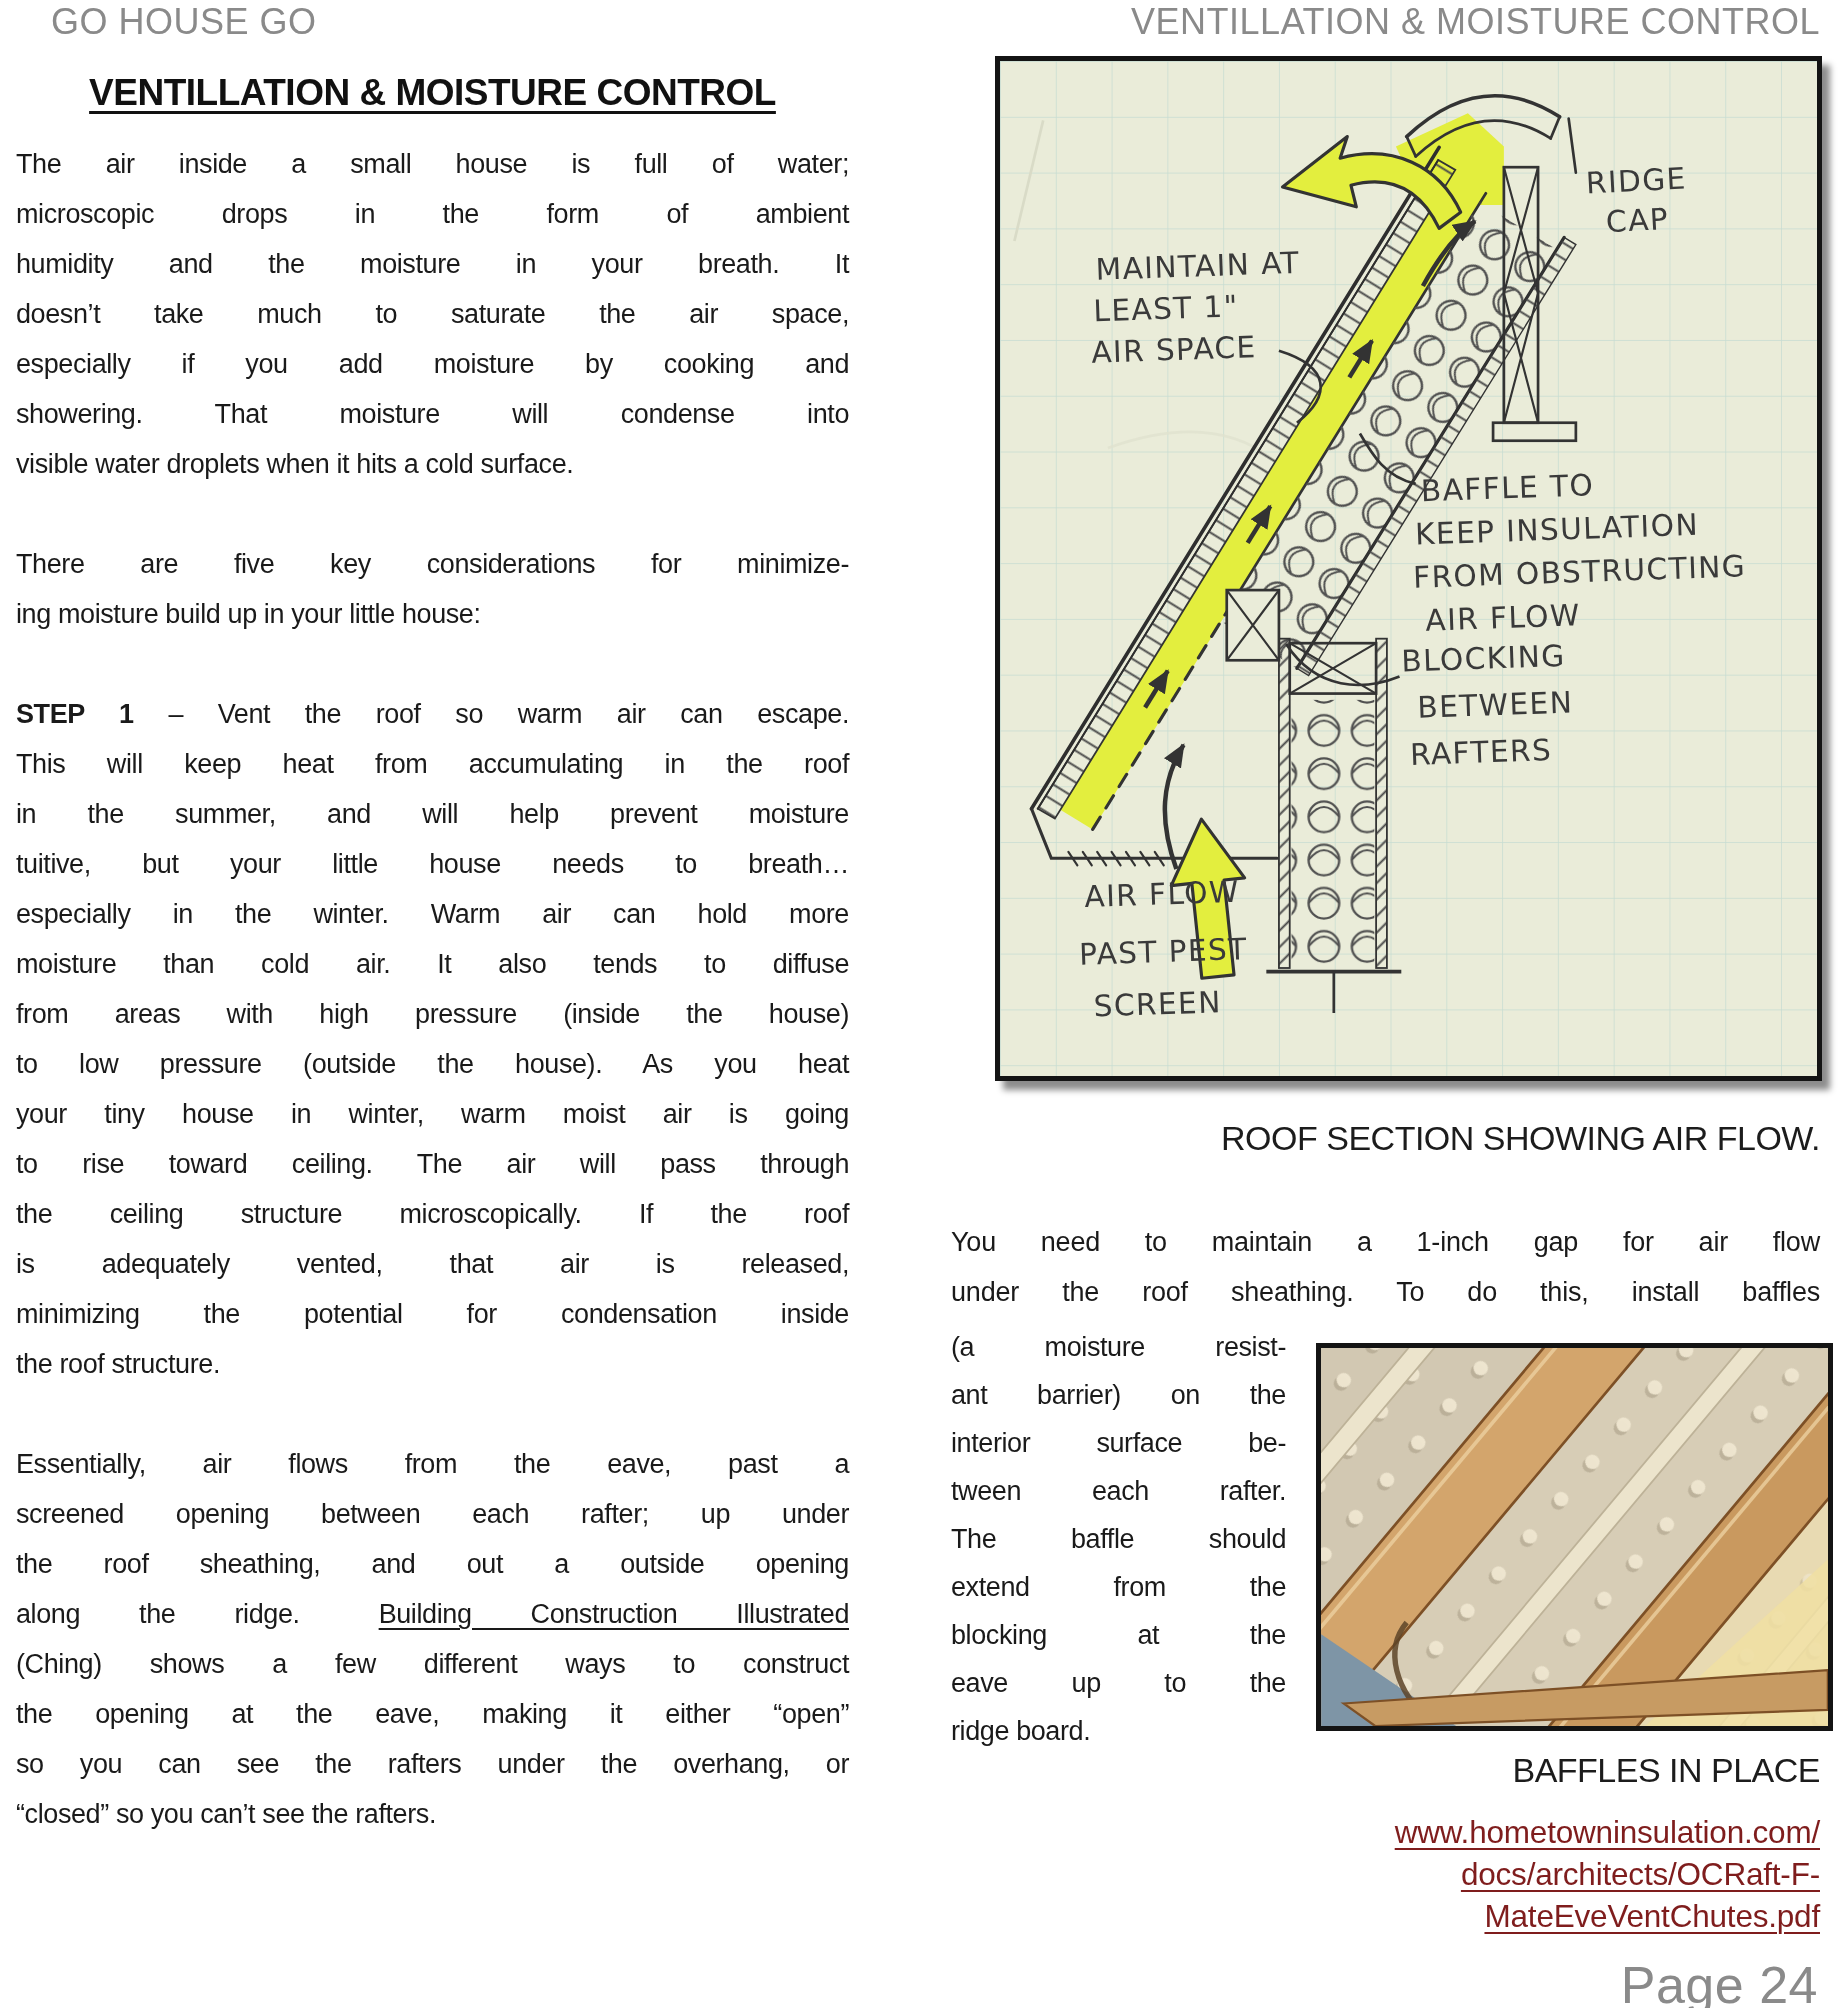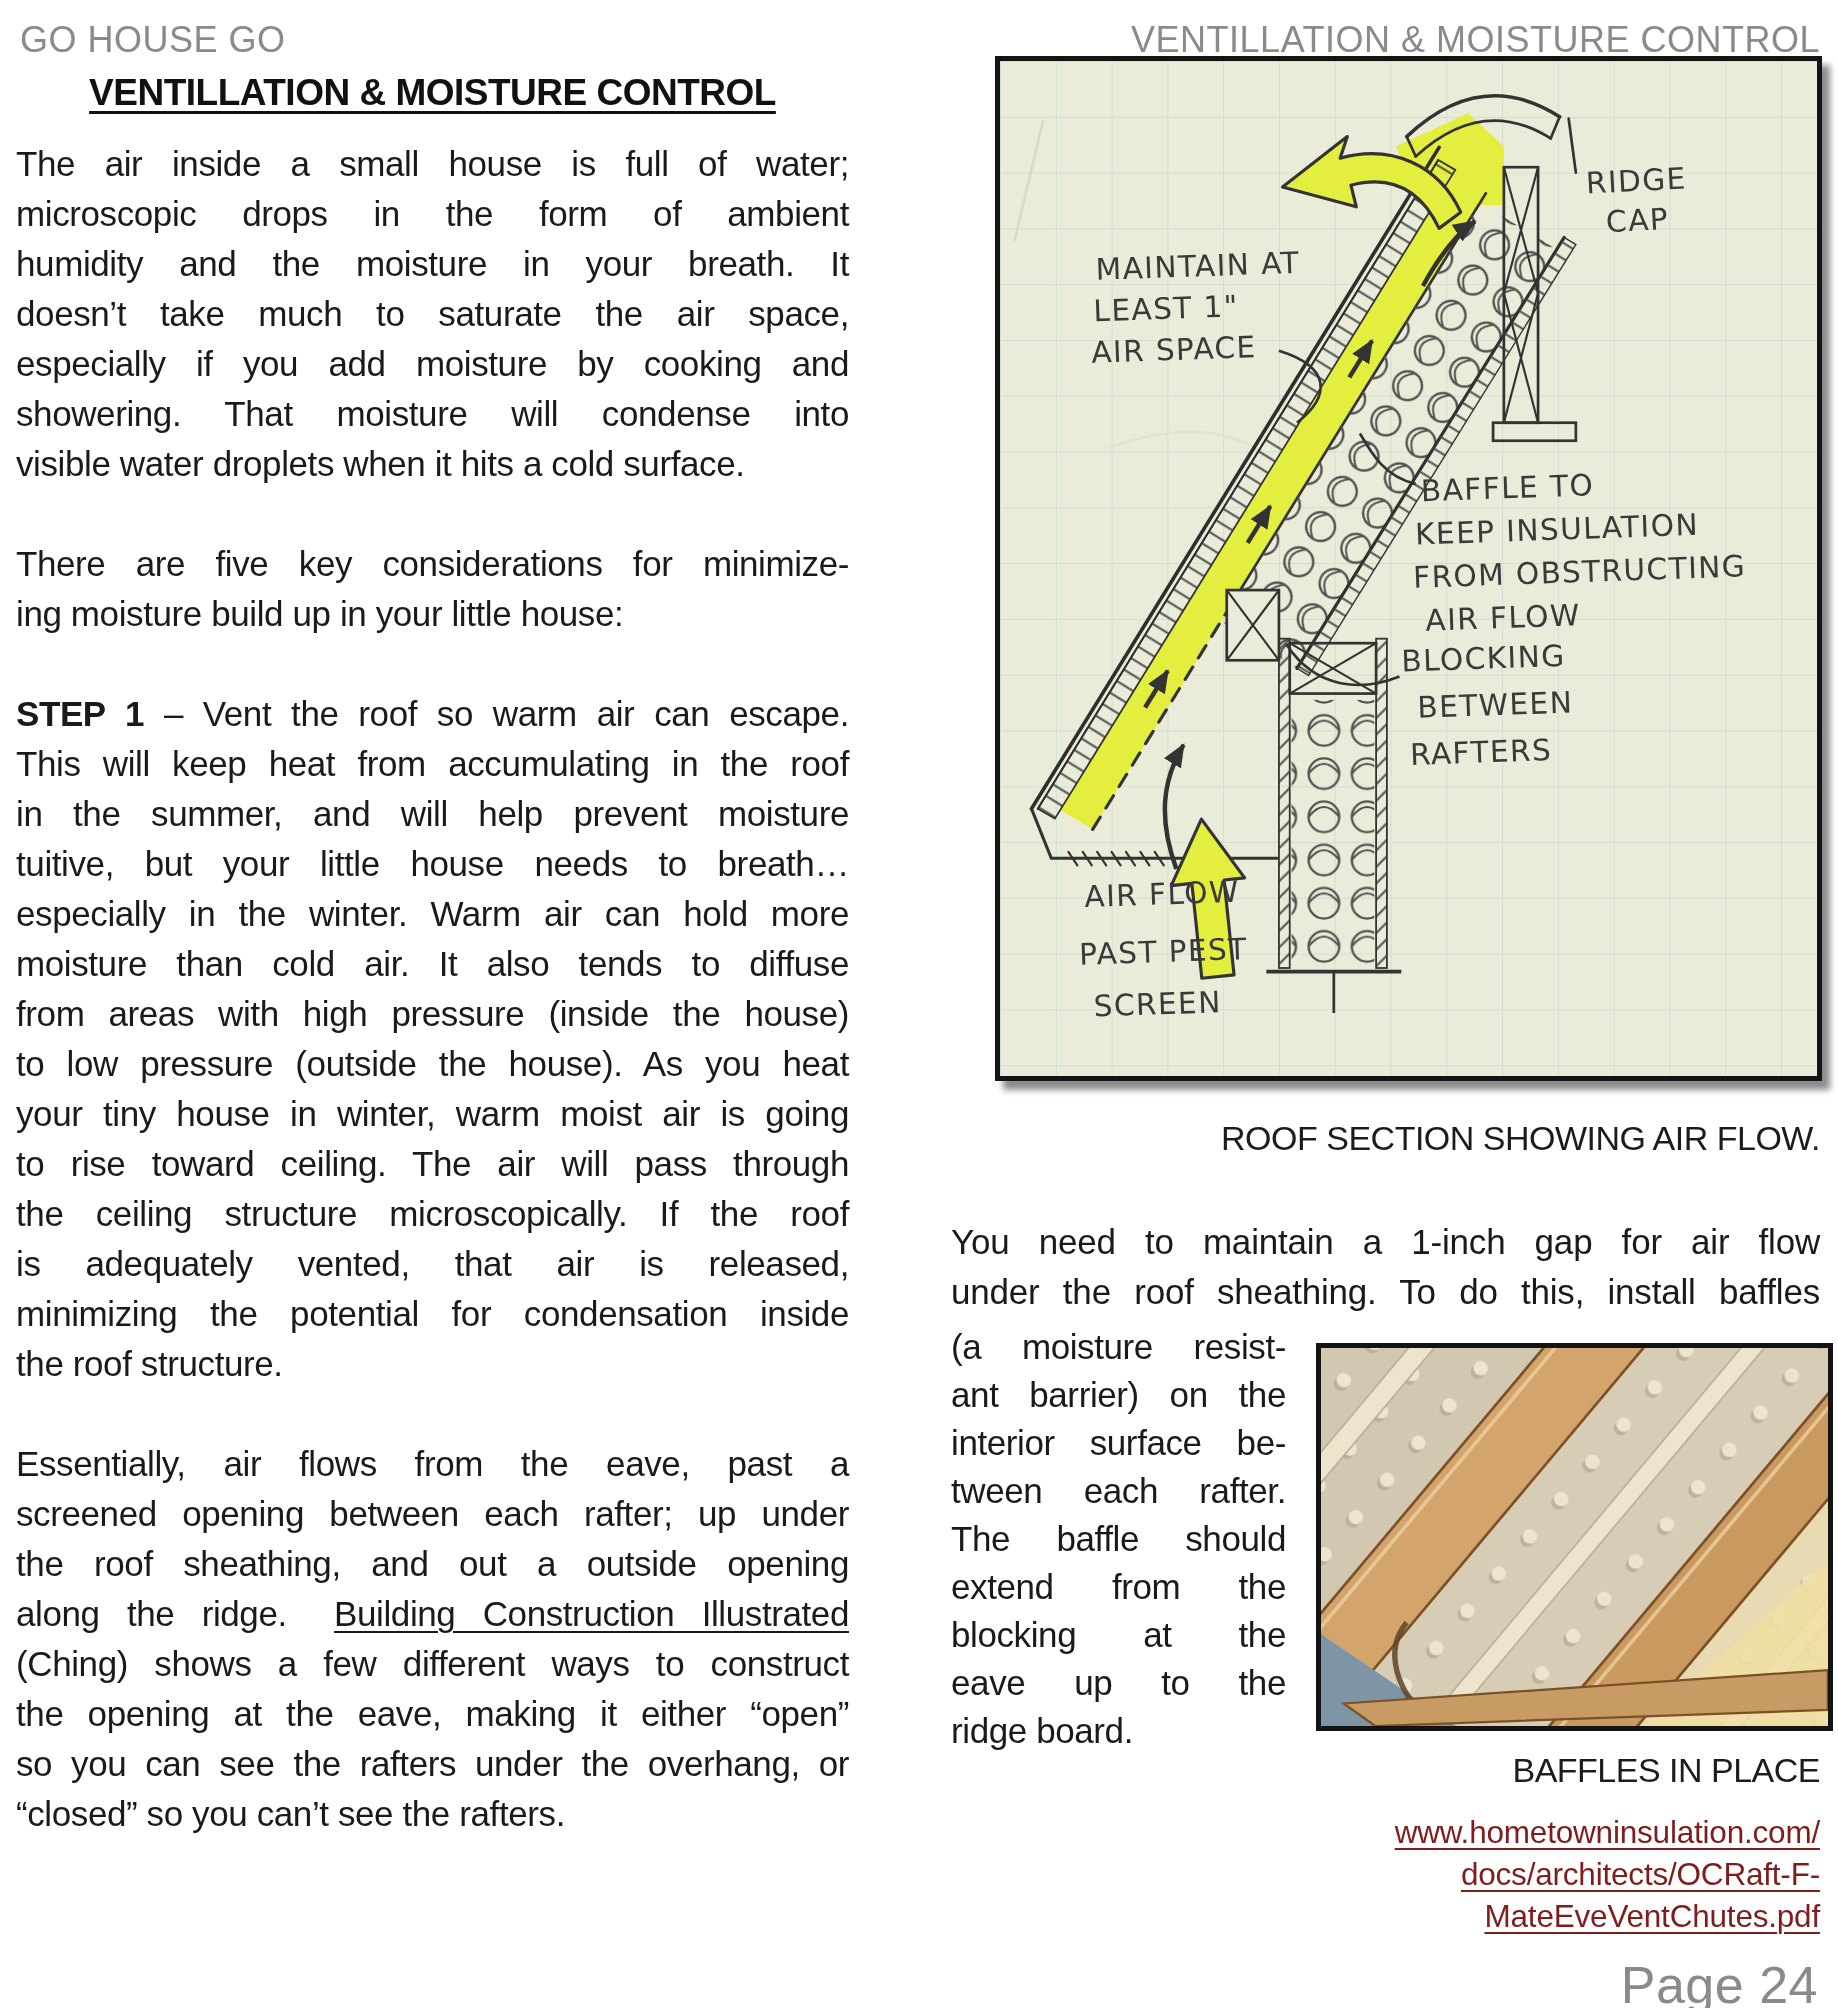--- a/index.html
+++ b/index.html
@@ -1,28 +1,28 @@
 <!DOCTYPE html>
 <html style="font-size:14.4px"><head>
 <meta charset="utf-8">
 <style>
   html,body{margin:0;padding:0;background:#ffffff;}
   #page{position:relative;width:1839px;height:2008px;background:#ffffff;overflow:hidden;
         font-family:"Liberation Sans",sans-serif;color:#1a1a1a;}
-  .hdr{position:absolute;top:19px;font-size:36px;letter-spacing:0.5px;color:#8a8a8a;white-space:nowrap;}
+  .hdr{position:absolute;top:1px;font-size:36px;letter-spacing:0.5px;color:#8a8a8a;white-space:nowrap;margin-left:31px;}
   #hdr-left{left:20px;}
   #hdr-right{right:19px;text-align:right;}
   
   #left-col{position:absolute;left:16px;top:72px;width:833px;}
   .lheading{font-size:37px;font-weight:bold;text-align:center;letter-spacing:-0.5px;
             text-decoration:underline;text-decoration-thickness:2.7px;text-underline-offset:6.3px;
             color:#111;margin-bottom:25px;}
   .para{margin-bottom:50px;}
   .para:last-child{margin-bottom:0;}
-  .jline{font-size:35px;line-height:50px;letter-spacing:-0.4px;
+  .jline{font-size:27px;line-height:50px;letter-spacing:-0.4px;
          text-align:justify;text-align-last:justify;white-space:normal;}
   .jline.last{text-align-last:left;}
   .jline span.b{font-weight:bold;}
   .jline span.u{text-decoration:underline;text-decoration-thickness:2.3px;text-underline-offset:4.5px;margin-left:20px;}
   
   #diagram-frame{position:absolute;left:995px;top:56px;width:817px;height:1015px;
                  border:5.4px solid #141414;box-shadow:8px 9px 6.3px rgba(0,0,0,.45);background:#eaecd9;}
   .caption{position:absolute;right:19px;font-size:34px;letter-spacing:-0.5px;color:#1c1c1c;
            text-align:right;white-space:nowrap;}
   #roof-caption{top:1119px;}

